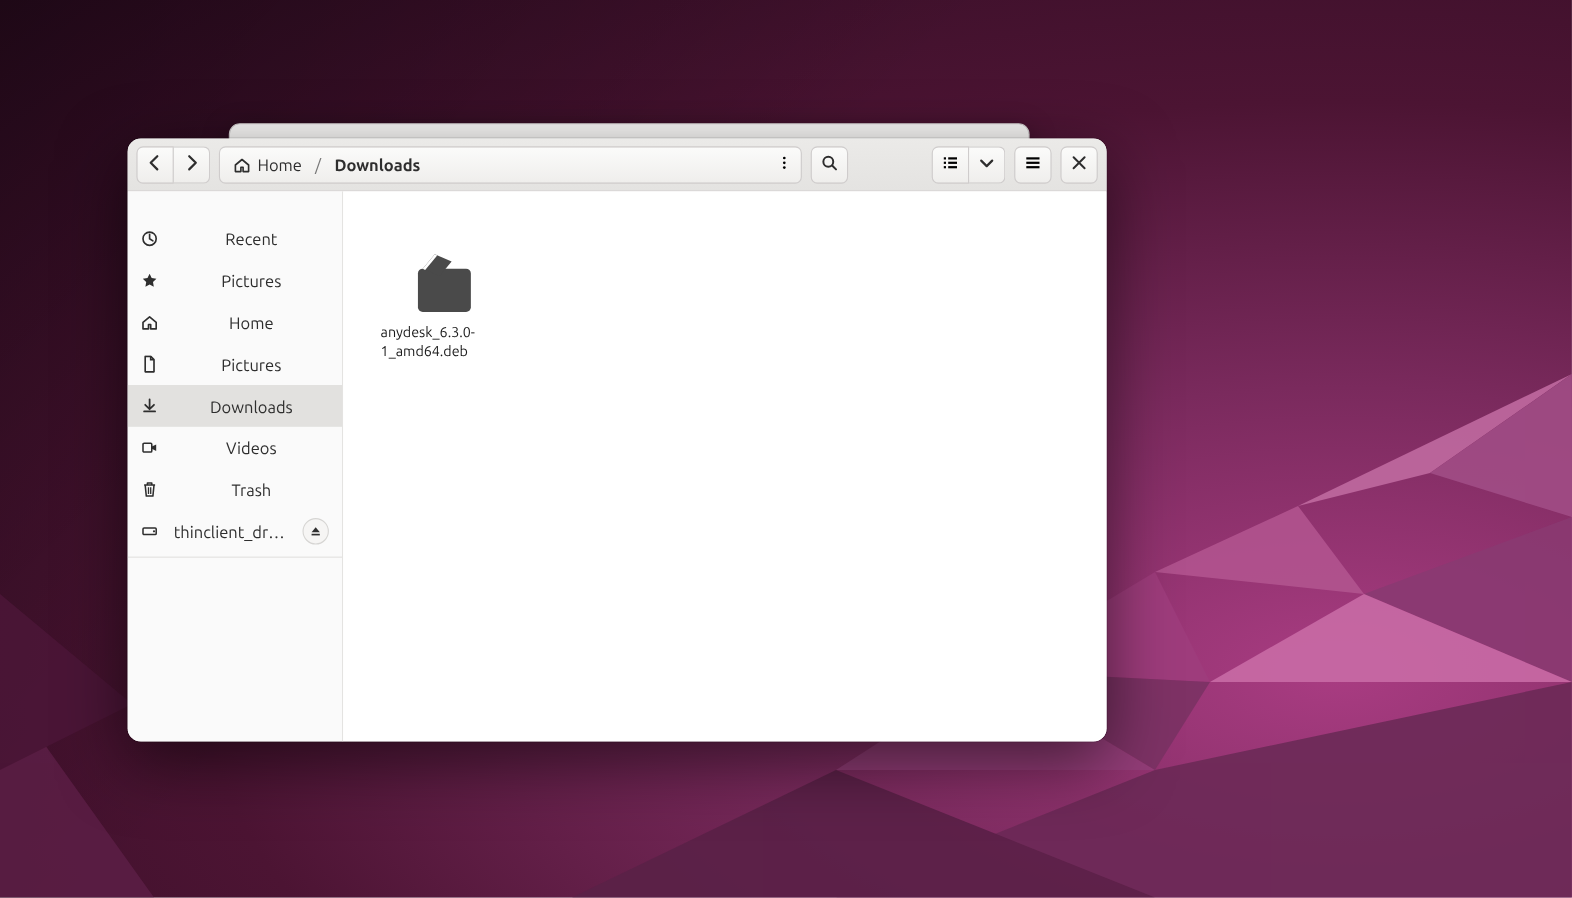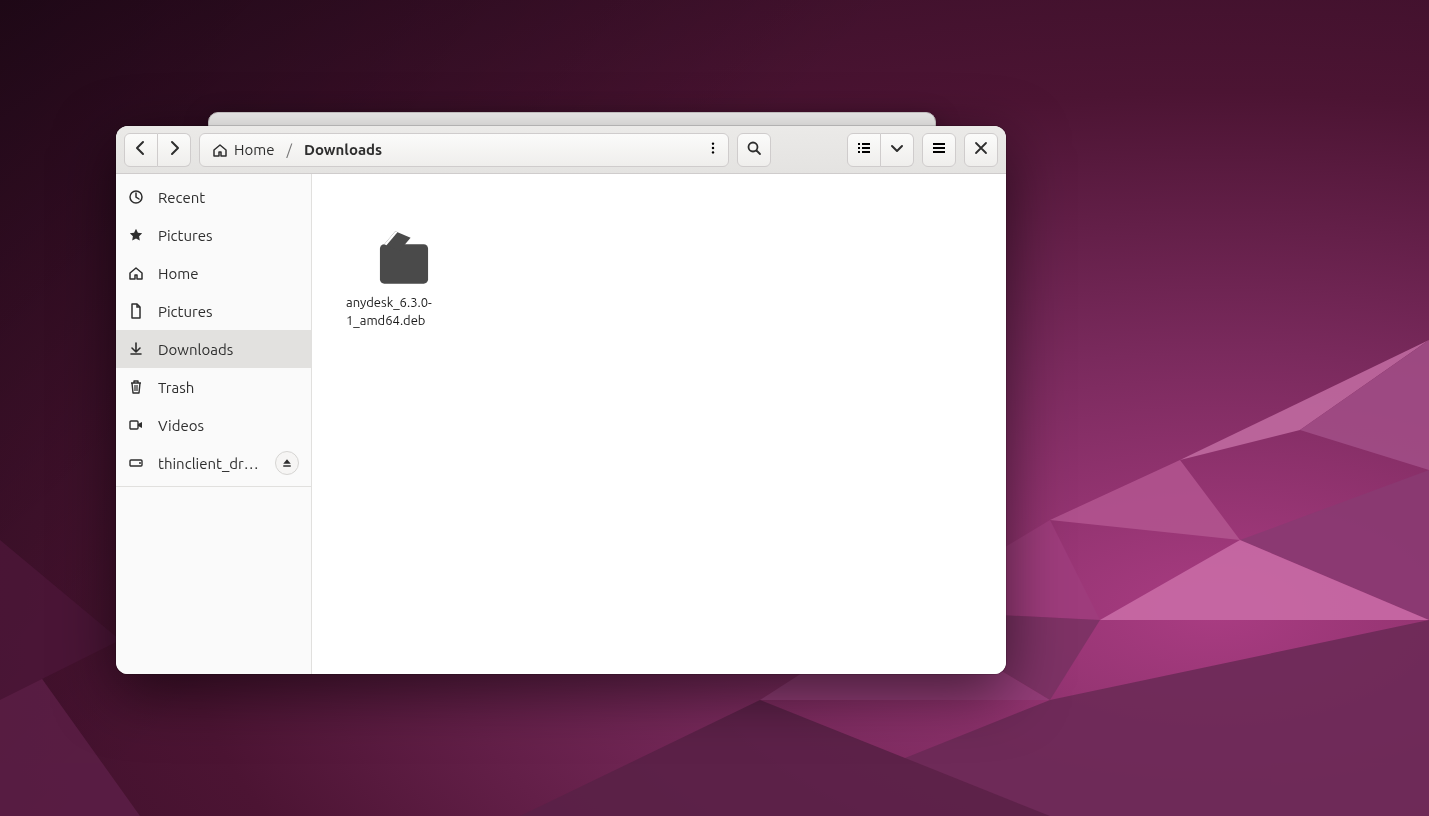--- a/index.html
+++ b/index.html
@@ -95,24 +95,25 @@
   .body {
     flex: 1;
     display: flex;
     min-height: 0;
   }
 
   .sidebar {
     width: 196px;
     background: #fafafa;
     border-right: 1px solid #e1e0de;
-    padding: 4px 0;
+    padding: 24px 0;
     font-size: 15px;
     color: #2e2e2e;
     overflow-y: auto;
+    text-align: center;
   }
   .sidebar hr { border:none; border-top:1px solid #e1e0de; margin:4px 0; }
   .side-item {
     display:flex; align-items:center;
     padding: 0 12px; height: 38px;
     gap: 14px;
     cursor: pointer;
   }
   .side-item.active { background:#e2e1df; }
   .side-item .icn { width:16px; height:16px; flex:0 0 16px; color:#2e2e2e; }
@@ -316,32 +317,32 @@
         <span class="icn"><svg viewBox="0 0 16 16">
               <path d="M8 2v8M4 7l4 4 4-4M3 13h10" fill="none" stroke="currentColor" stroke-width="1.6" stroke-linecap="round" stroke-linejoin="round"></path>
             </svg></span>
         <span class="label">Downloads</span>
       </div>
 
 
 
       <div class="side-item">
         <span class="icn"><svg viewBox="0 0 16 16">
+              <rect x="2" y="4" width="8" height="8" rx="1" fill="none" stroke="currentColor" stroke-width="1.4"></rect>
+              <path d="M10 7l4-2v6l-4-2z" fill="currentColor"></path>
+            </svg></span>
+        <span class="label">Videos</span>
+      </div>
+
+      <div class="side-item">
+        <span class="icn"><svg viewBox="0 0 16 16">
               <path d="M3 4h10M6 4V2h4v2M4 4l1 10h6l1-10" fill="none" stroke="currentColor" stroke-width="1.4" stroke-linejoin="round"></path>
               <path d="M7 6v6M9 6v6" stroke="currentColor" stroke-width="1.2"></path>
             </svg></span>
         <span class="label">Trash</span>
-      </div>
-
-      <div class="side-item">
-        <span class="icn"><svg viewBox="0 0 16 16">
-              <rect x="2" y="4" width="8" height="8" rx="1" fill="none" stroke="currentColor" stroke-width="1.4"></rect>
-              <path d="M10 7l4-2v6l-4-2z" fill="currentColor"></path>
-            </svg></span>
-        <span class="label">Videos</span>
       </div>
 
       <div class="side-item">
         <span class="icn"><svg viewBox="0 0 16 16">
               <rect x="2" y="5" width="12" height="6" rx="1" fill="none" stroke="currentColor" stroke-width="1.4"></rect>
               <circle cx="12" cy="8" r="1" fill="currentColor"></circle>
             </svg></span>
         <span class="label">thinclient_drives</span>
         <span class="eject">
           <span><svg viewBox="0 0 16 16">

